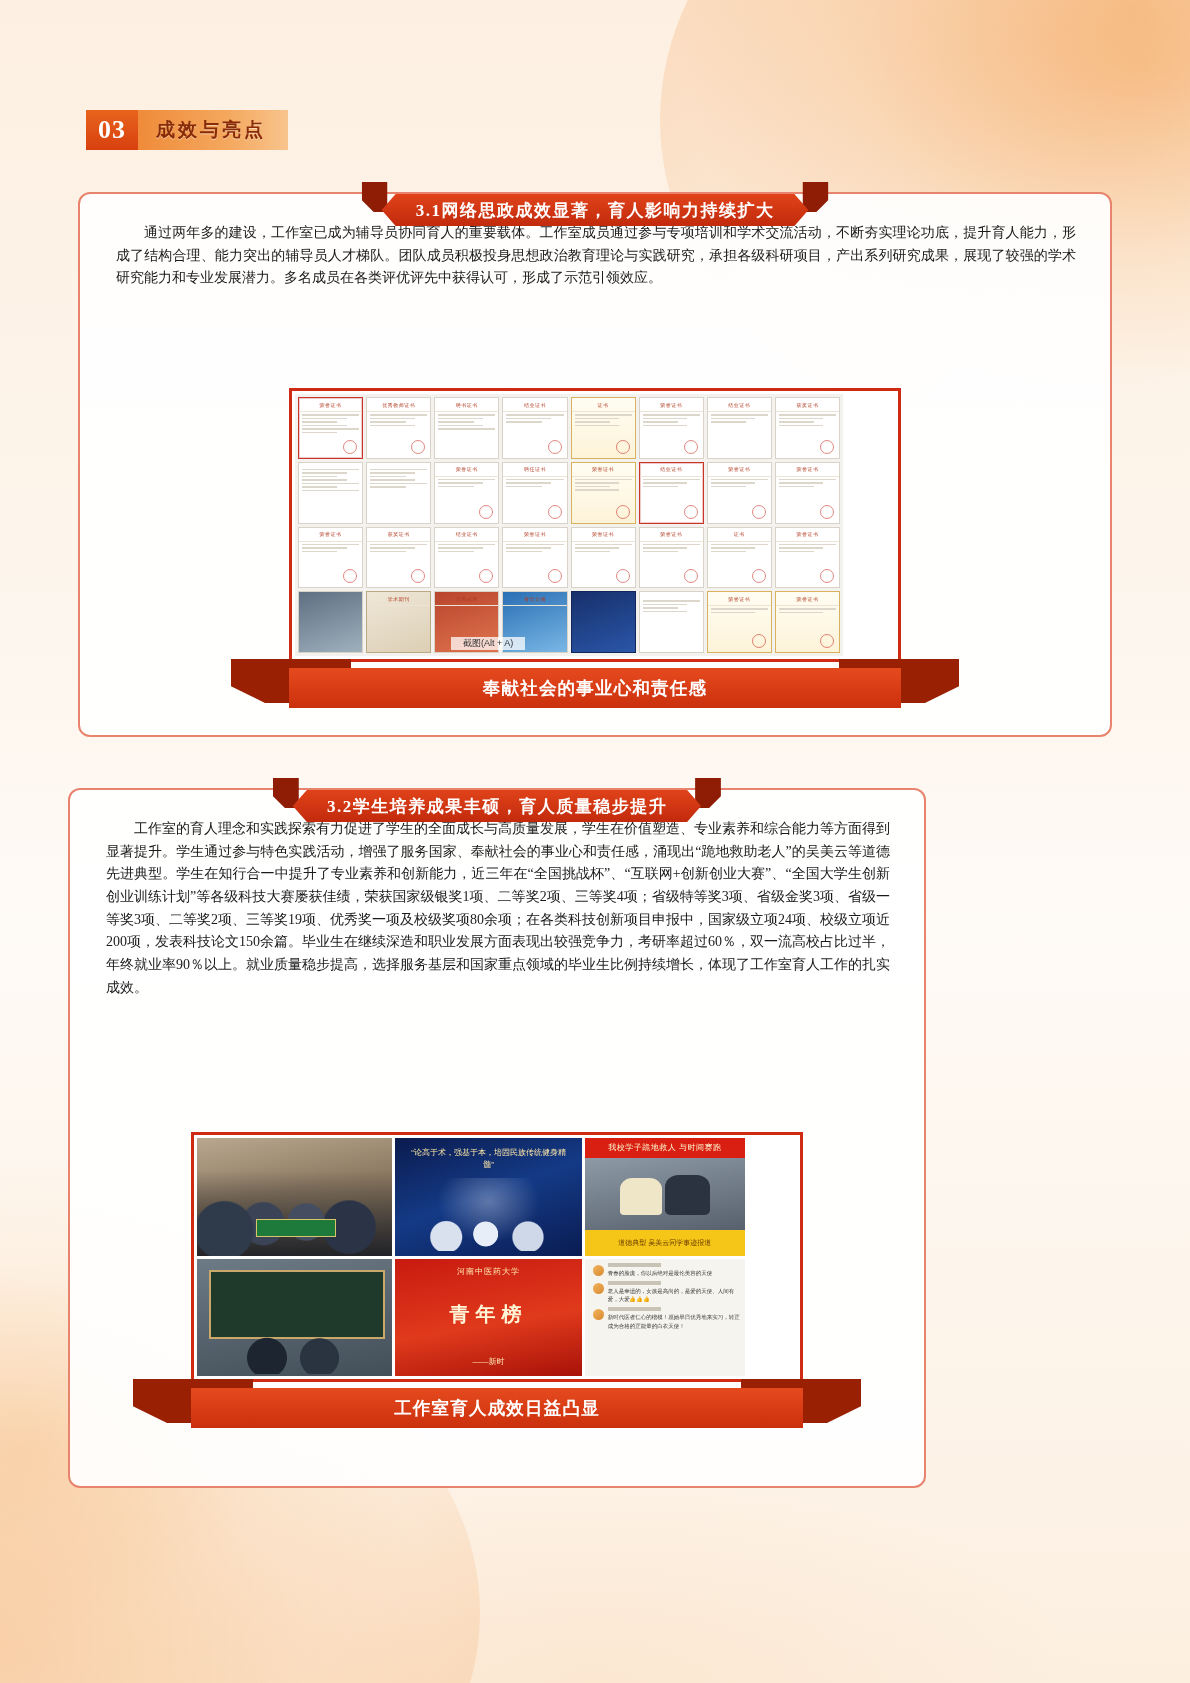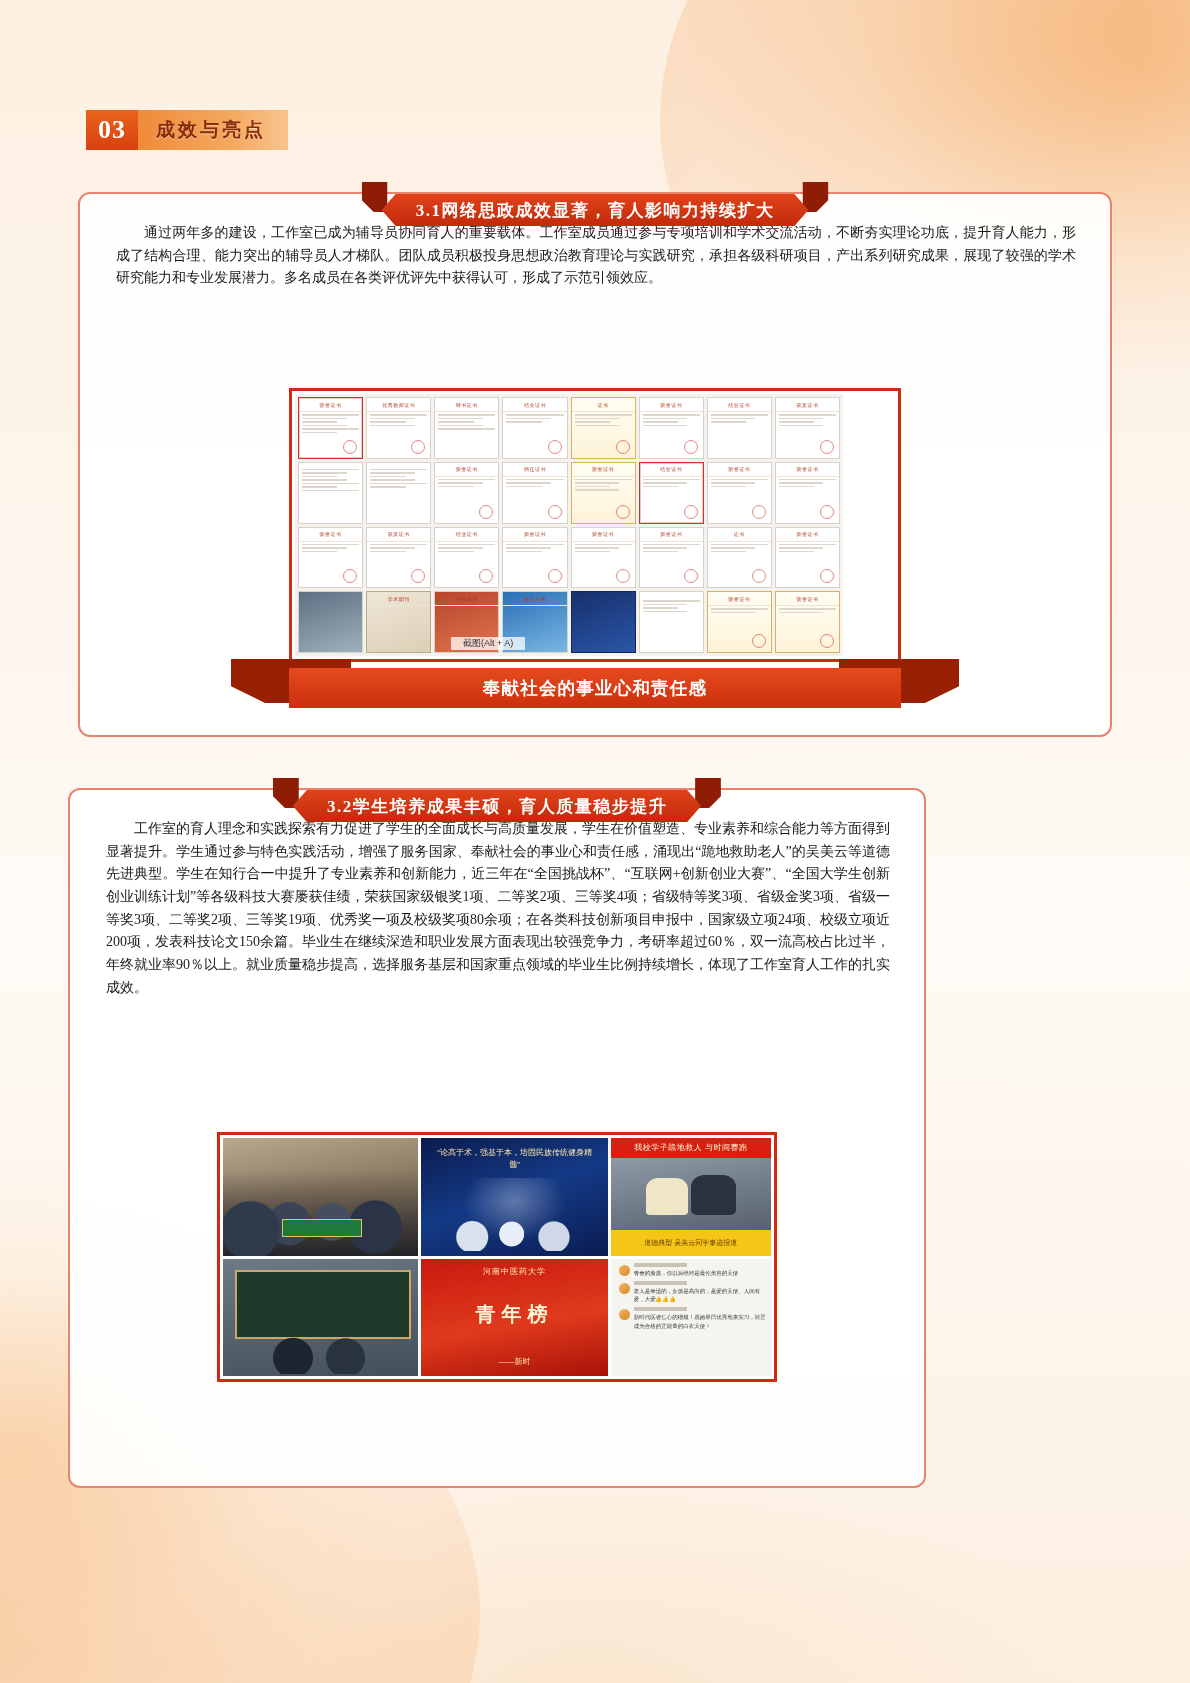--- a/index.html
+++ b/index.html
@@ -783,17 +783,22 @@
             </div>
 
             <div class="ph ph-comments">
               <div class="cmt"><span class="nm"></span><span>青春的脸庞，你以后绝对是最伦美容的天使</span></div>
               <div class="cmt"><span class="nm"></span><span>老人是幸运的，女孩是高尚的，是爱的天使、人间有爱，大爱👍👍👍</span></div>
               <div class="cmt"><span class="nm"></span><span>新时代医者仁心的楷模！愿她早日优秀地来实习，转正成为合格的正能量的白衣天使！</span></div>
             </div>
 
           </div>
         </div>
+        <div class="fig-caption-wrap">
+          <span class="cap-tail left"></span>
+          <span class="cap-tail right"></span>
+          <div class="fig-caption">工作室育人成效日益凸显</div>
+        </div>
       </div>
     </div>
 
   </div>
 </div>
 
 </body></html>

